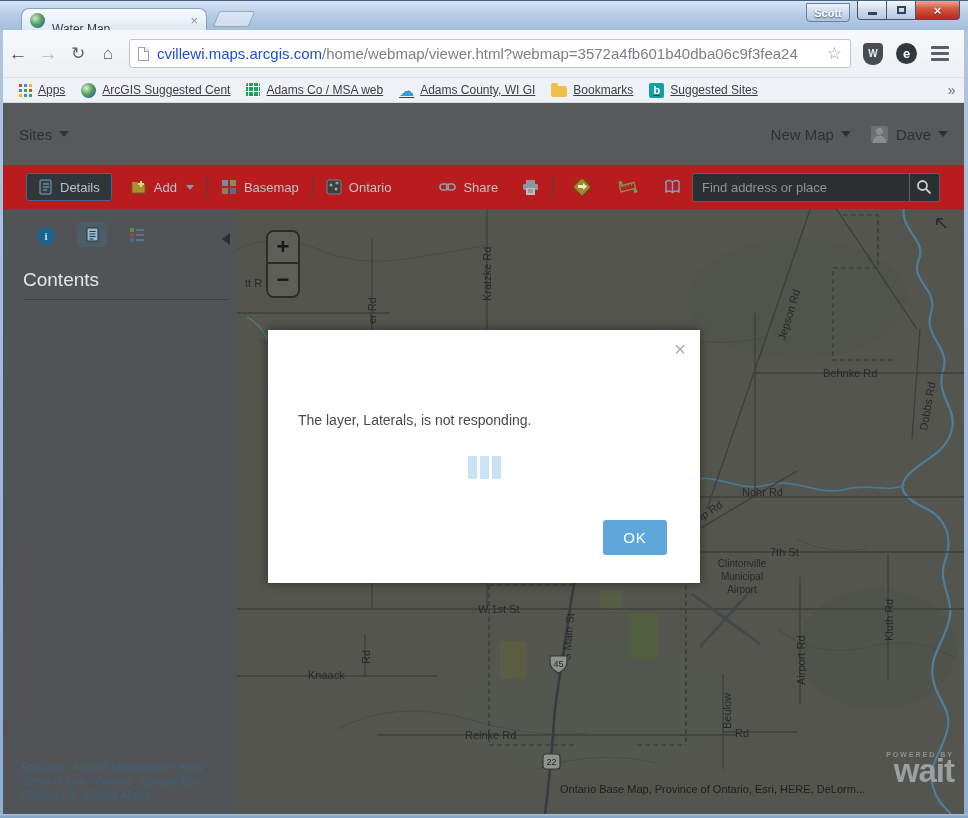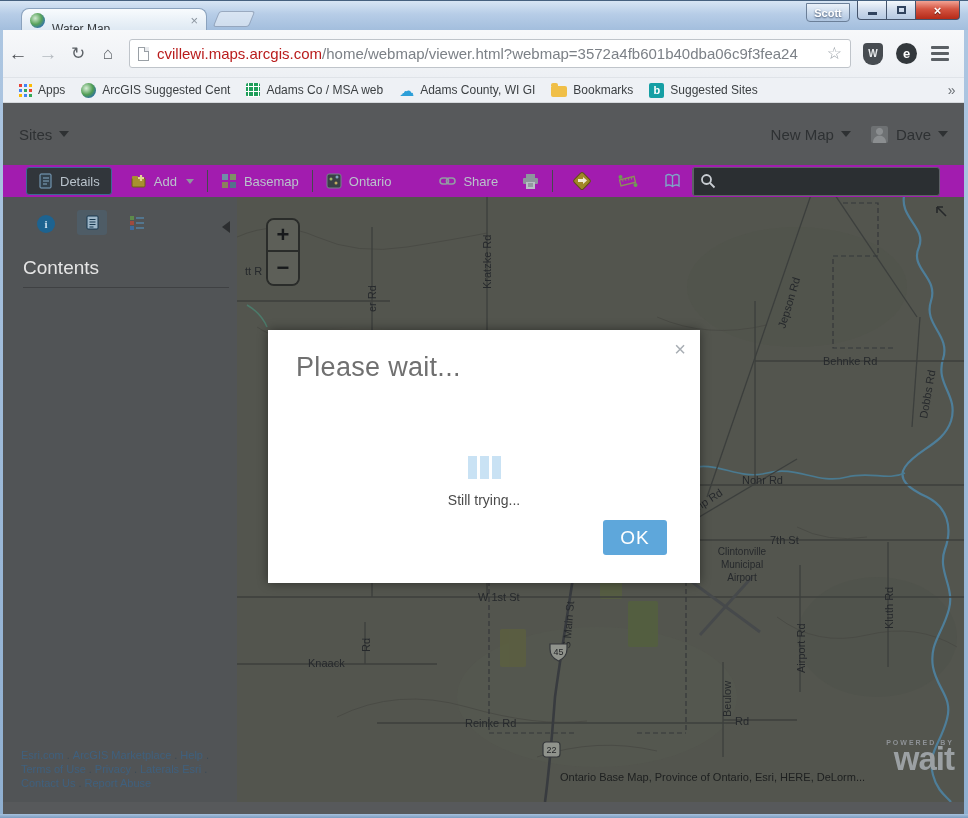--- a/index.html
+++ b/index.html
@@ -40,33 +40,33 @@
   .chrome-bar { position:absolute; left:3px; top:30px; width:961px; height:48px;
     background:linear-gradient(180deg,#f7f8fa,#edf0f4); border-bottom:1px solid #dfe3e8;
     display:flex; align-items:center; }
   .navbtn { font-size:19px; width:30px; text-align:center; line-height:1; }
   .back { color:#4a4d52; } .fwd { color:#b4b9bf; } .reload { color:#5d6267; font-size:17px; } .homeb { color:#5d6267; font-size:17px; }
   .omnibox { margin-left:6px; width:722px; height:29px; background:#fff; border:1px solid #bfc4ca; border-radius:3px;
     display:flex; align-items:center; padding:0 8px; gap:8px; }
   .page-ico { width:11px; height:14px; border:1px solid #9aa0a6; background:#fff; position:relative; flex:0 0 auto; }
   .page-ico::after{ content:""; position:absolute; right:-1px; top:-1px; width:4px; height:4px; background:#e8eaed; border-left:1px solid #9aa0a6; border-bottom:1px solid #9aa0a6; }
   .url { font-size:15px; white-space:nowrap; overflow:hidden; flex:1; }
-  .url .dom { color:#b91c1c; } .url .path { color:#7c8187; }
+  .url .dom { color:#1d4ed8; } .url .path { color:#7c8187; }
   .star { font-size:17px; color:#9aa1a8; }
   .ext-shield { width:20px; height:22px; margin-left:12px; background:#474c51; border-radius:4px 4px 9px 9px;
     color:#e8eaec; font-size:10px; font-weight:bold; display:flex; align-items:center; justify-content:center; }
   .ext-e { width:21px; height:21px; margin-left:13px; background:#33383c; border-radius:50%;
     color:#fff; font-size:13px; font-weight:bold; display:flex; align-items:center; justify-content:center; }
   .hamburger { margin-left:14px; width:18px; display:flex; flex-direction:column; gap:3px; }
   .hamburger i { display:block; height:3px; background:#5a5f64; border-radius:1px; }
 
   
   .bm-bar { position:absolute; left:3px; top:78px; width:961px; height:25px; background:#eef1f5;
     border-bottom:1px solid #d5d8dc; display:flex; align-items:center; font-size:12px; color:#3c4043; }
-  .bm-item { display:flex; align-items:center; gap:6px; margin-left:16px; white-space:nowrap; }
+  .bm-item { display:flex; align-items:center; gap:6px; margin-left:16px; white-space:nowrap;text-decoration:underline; }
   .apps-grid { width:13px; height:13px; display:grid; grid-template-columns:repeat(3,3px); grid-template-rows:repeat(3,3px); gap:2px; }
   .apps-grid i { background:#4285f4; } .apps-grid i:nth-child(1){background:#ea4335;} .apps-grid i:nth-child(3){background:#fbbc05;}
   .apps-grid i:nth-child(5){background:#34a853;} .apps-grid i:nth-child(6){background:#ea4335;} .apps-grid i:nth-child(7){background:#fbbc05;} .apps-grid i:nth-child(9){background:#34a853;}
   .bm-globe { width:15px; height:15px; border-radius:50%; background:radial-gradient(circle at 35% 35%, #d8eed8, #4f9d52 48%, #2b6daa 80%, #1d4c7e); }
   .bm-sheet { width:14px; height:14px; background:#1e9e5a; border-radius:2px;
     background-image:linear-gradient(#fff 1px,transparent 1px),linear-gradient(90deg,#fff 1px,transparent 1px);
     background-size:5px 5px; background-position:2px 3px; }
   .bm-cloud { color:#2d9fd8; font-size:15px; line-height:1; }
   .folder-ico { position:relative; width:16px; height:11px; background:#f0bf47; border-radius:1px 2px 2px 2px; margin-top:3px; }
   .folder-ico::before { content:""; position:absolute; left:0; top:-3px; width:7px; height:3px; background:#f0bf47; border-radius:2px 2px 0 0; }
@@ -77,21 +77,21 @@
 
   
   .app { position:absolute; left:3px; top:103px; width:961px; height:711px; background:#57595b; }
   .app-header { height:62px; display:flex; align-items:center; padding:0 16px; color:#2e3133; font-size:15px; }
   .menu-item { display:flex; align-items:center; gap:7px; }
   .caret { width:0; height:0; border-left:5px solid transparent; border-right:5px solid transparent; border-top:6px solid #2e3133; }
   .hdr-right { margin-left:auto; display:flex; align-items:center; gap:8px; }
   .avatar { width:17px; height:17px; background:#6e7173; border-radius:2px;
     background-image:radial-gradient(circle at 50% 32%, #8b8e90 3px, transparent 4px), radial-gradient(circle at 50% 95%, #8b8e90 6px, transparent 7px); }
 
-  .app-toolbar { height:32px; background:#a21caf; display:flex; align-items:center; color:#b9c3cb; font-size:13px; }
+  .app-toolbar { height:44px; background:#b91c1c; display:flex; align-items:center; color:#b9c3cb; font-size:13px; }
   .tb-item { display:flex; align-items:center; gap:7px; white-space:nowrap; }
   .tb-details { margin-left:23px; border:1px solid #3d6a93; border-radius:3px; background:#31363b; padding:5px 11px; }
   .tb-sep { width:1px; height:22px; background:#44494e; margin:0 13px; }
   .caret-sm { width:0; height:0; border-left:4px solid transparent; border-right:4px solid transparent; border-top:5px solid #8e979e; margin-left:2px; }
   .searchbox { margin-left:auto; margin-right:24px; width:248px; height:29px; border:1px solid #5d6165; border-radius:3px;
     background:#2b2f32; display:flex; align-items:center; }
   .searchbox input { flex:1; background:transparent; border:none; outline:none; color:#c6cbd0; font-size:13px; padding:0 9px; font-family:"Liberation Sans",sans-serif; }
   .searchbox input::placeholder { color:#8d9499; opacity:1; }
   .search-btn { width:30px; height:100%; border-left:1px solid #5d6165; display:flex; align-items:center; justify-content:center; }
 
@@ -127,21 +127,21 @@
   
   .modal { position:absolute; left:268px; top:330px; width:432px; height:253px; background:#fff;
     box-shadow:0 0 10px rgba(0,0,0,.45); z-index:99; }
   .modal-close { position:absolute; right:14px; top:8px; font-size:20px; color:#a7adb3; cursor:pointer; }
   .modal-title { position:absolute; left:28px; top:22px; font-size:27px; color:#707070; letter-spacing:.3px; }
   .modal-msg { position:absolute; left:30px; top:82px; font-size:14px; color:#4a4a4a; }
   .spinner { position:absolute; left:0; right:0; top:126px; display:flex; justify-content:center; gap:3px; }
   .spinner i { display:block; width:9px; height:23px; background:#c9e2f4; }
   .modal-status { position:absolute; left:0; right:0; top:162px; text-align:center; font-size:14px; color:#4a4a4a; }
   .ok-btn { position:absolute; left:335px; top:190px; width:64px; height:35px; background:#5ea7db; border:none; border-radius:3px;
-    color:#fff; font-size:19px; letter-spacing:1px; font-family:"Liberation Sans",sans-serif; }
+    color:#fff; font-size:15px; letter-spacing:1px; font-family:"Liberation Sans",sans-serif; }
 
   .frame-bottom { position:absolute; left:0; bottom:0; width:968px; height:4px; background:linear-gradient(180deg,#a7c1dd,#7b9cc0); }
 </style>
 </head>
 <body>
 
 <div class="screen">
 
   <div class="titlebar">
     <div class="tab">
@@ -318,20 +318,21 @@
       </span>
       <span class="tb-item" style="margin-left:26px">
         <svg width="17" height="16">
             <g fill="none" stroke="#7fa6c6" stroke-width="1.4">
               <path d="M8.5 3C6.5 1.5 3.5 1.5 2 2.5V13c1.5-1 4.5-1 6.5.5 2-1.5 5-1.5 6.5-.5V2.5C13.5 1.5 10.5 1.5 8.5 3z"></path>
               <path d="M8.5 3v10.5"></path>
             </g>
           </svg>
       </span>
       <span class="searchbox">
+        <input type="text" placeholder="Find address or place" style="">
         <span class="search-btn">
           <svg width="17" height="17">
               <g fill="none" stroke="#c9ced3" stroke-width="1.8">
                 <circle cx="6.5" cy="6.5" r="4.5"></circle>
                 <path d="M10 10l4.5 4.5"></path>
               </g>
             </svg>
         </span>
       </span>
     </div>
@@ -355,21 +356,21 @@
                 <rect x="1" y="11" width="4" height="4" fill="#3e6a9c"></rect>
                 <path d="M7 13h8" stroke="#53768f" stroke-width="2"></path>
               </svg>
           </span>
         </div>
         <span class="collapse-arrow"></span>
         <div class="contents-title">Contents</div>
         <div class="side-divider"></div>
         <div class="side-footer">
           <div><a>Esri.com</a><span class="dotsep">.</span><a>ArcGIS Marketplace</a><span class="dotsep">.</span><a>Help</a><span class="dotsep">.</span></div>
-          <div><a>Terms of Use</a><span class="dotsep">.</span><a>Privacy</a><span class="dotsep">.</span><a>Laterals Esri</a><span class="dotsep">.</span></div>
+          <div><a>Terms of Use</a><span class="dotsep">.</span><a>Privacy</a><span class="dotsep">.</span><a>Contact Esri</a><span class="dotsep">.</span></div>
           <div><a>Contact Us</a><span class="dotsep">.</span><a>Report Abuse</a></div>
         </div>
       </div>
 
       <div class="map">
         <svg width="727" height="605" viewBox="0 0 727 605">
 
           <g opacity="0.55">
             <ellipse cx="120" cy="180" rx="90" ry="50" fill="#575a50"></ellipse>
             <ellipse cx="560" cy="90" rx="110" ry="60" fill="#50534b"></ellipse>
@@ -486,24 +487,23 @@
           <div class="pby">POWERED BY</div>
           <div class="esri">wait</div>
         </div>
         <div class="attribution">Ontario Base Map, Province of Ontario, Esri, HERE, DeLorm...</div>
       </div>
     </div>
   </div>
 
   <div class="modal">
     <span class="modal-close">×</span>
-    <div class="modal-title">Please wait...</div>
+    <div class="modal-msg">The layer, Laterals, is not responding.</div>
     <div class="spinner">
         <i></i>
         <i></i>
         <i></i>
       </div>
-    <div class="modal-status">Still trying...</div>
     <button class="ok-btn">OK</button>
   </div>
 
   <div class="frame-bottom"></div>
 </div>
 
 </body></html>

